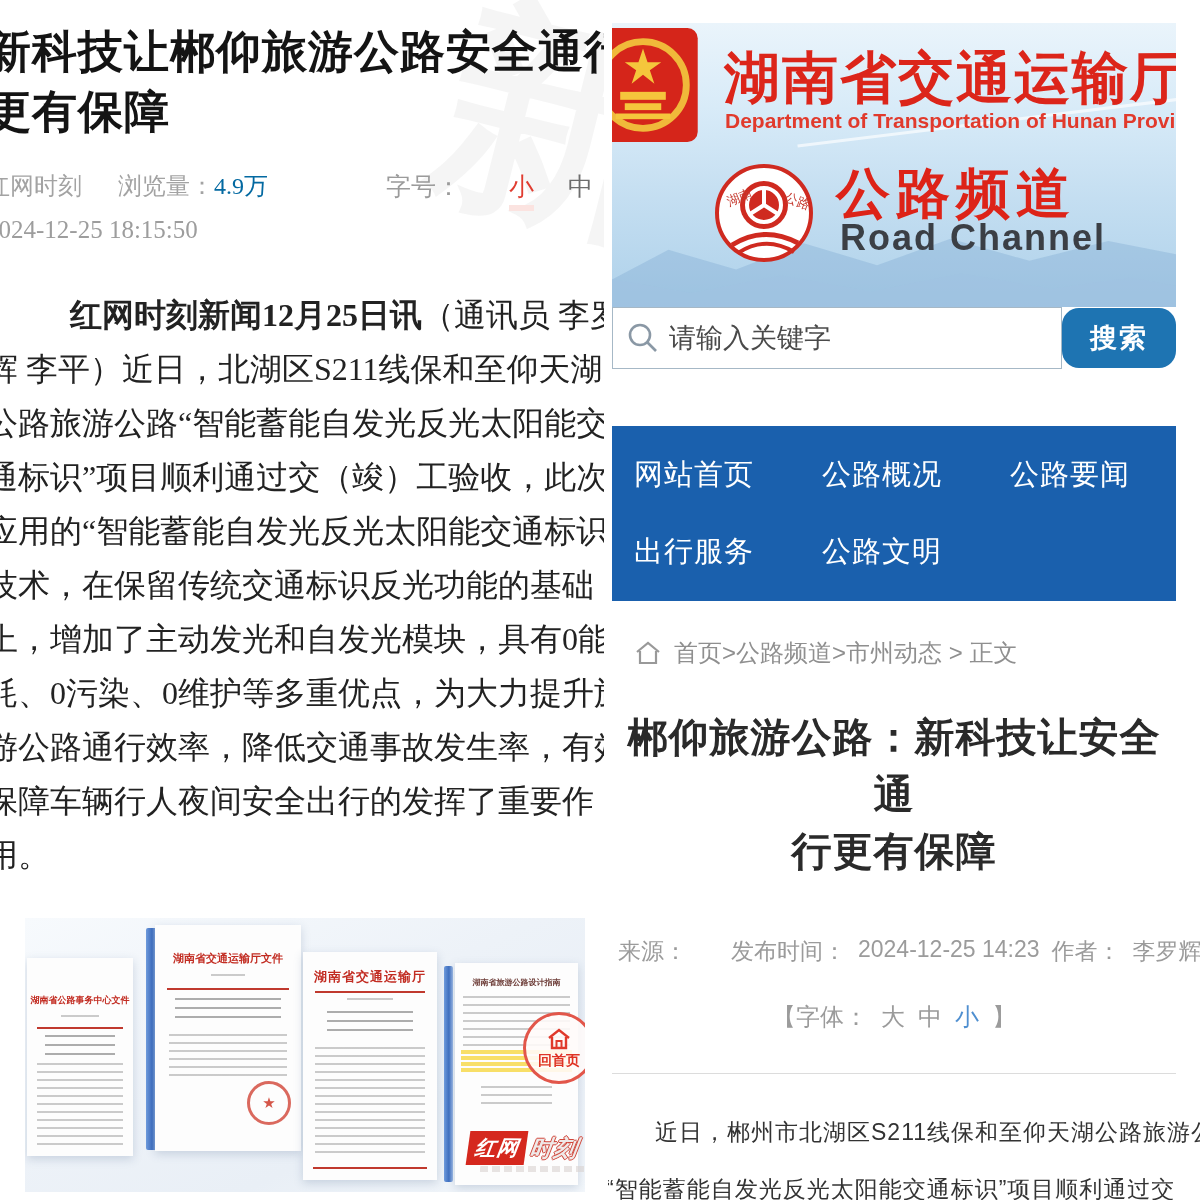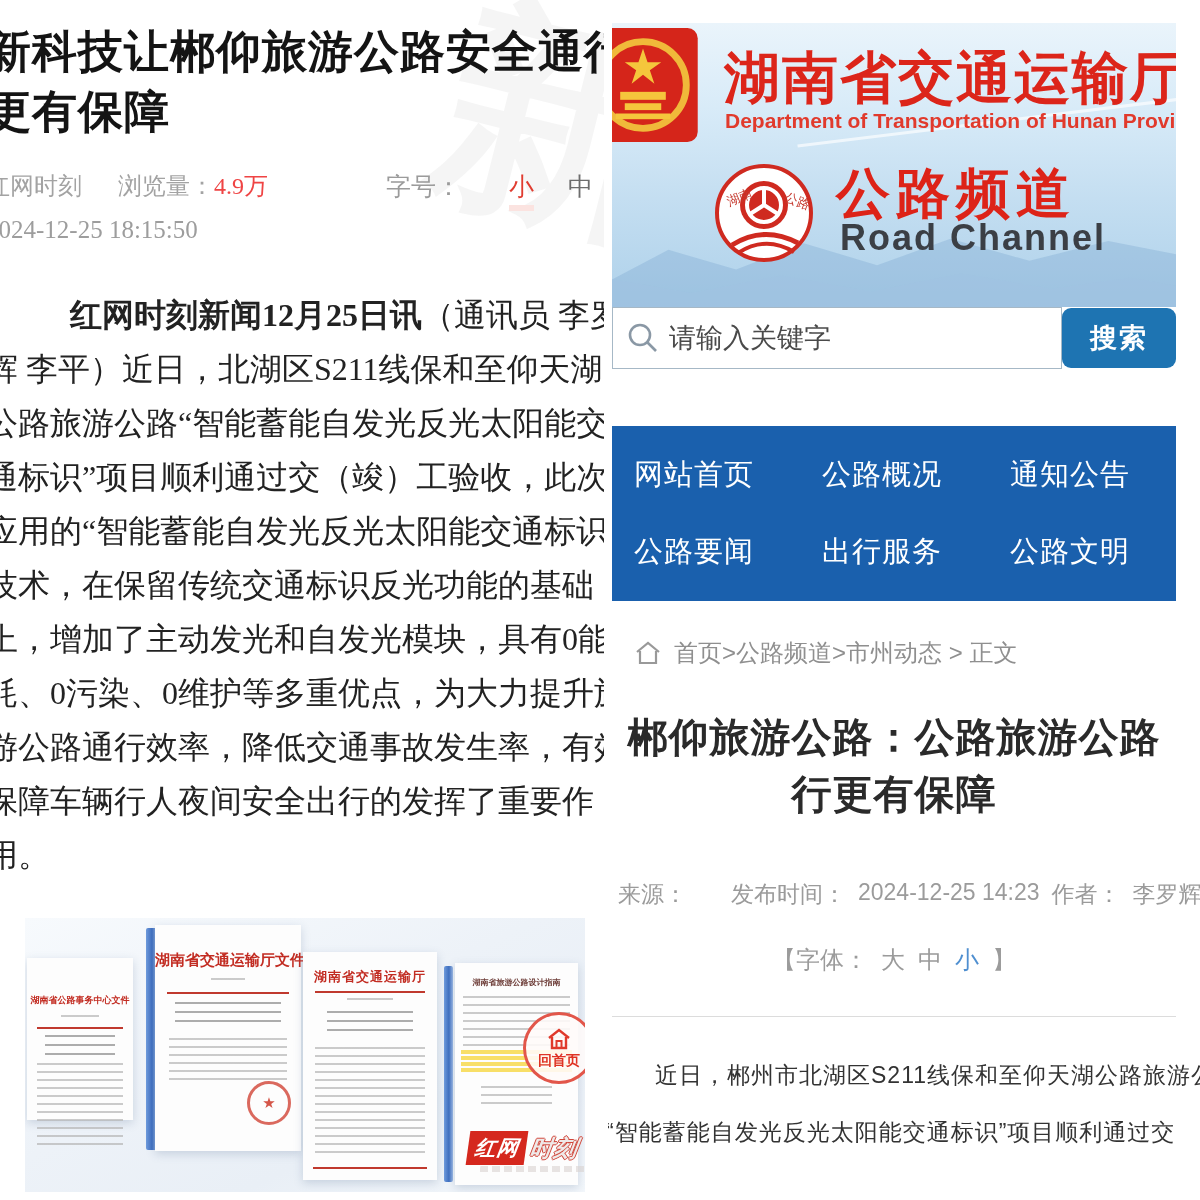--- a/index.html
+++ b/index.html
@@ -12,21 +12,21 @@
     background:#fff; overflow:hidden; }
   .lp-watermark { position:absolute; left:440px; top:-30px; font-size:230px;
     color:rgba(120,120,120,.07); transform:rotate(14deg); font-weight:bold;
     font-family:"Liberation Serif", serif; pointer-events:none; }
   .lp-text { position:absolute; left:-14px; top:0; width:680px; }
   .lp-title { margin-top:22px; font-size:45px; line-height:60px; font-weight:bold;
     color:#141414; white-space:nowrap; letter-spacing:1px; }
   .lp-meta { position:relative; margin-top:28px; height:32px;
     font-family:"Liberation Serif", serif; font-size:24px; color:#a3a3a3;
     white-space:nowrap; }
-  .lp-meta .views-num { color:#ef4444; }
+  .lp-meta .views-num { color:#0369a1; }
   .lp-fontsize { position:absolute; left:400px; top:0; display:flex; gap:34px;
     font-family:"Liberation Sans", sans-serif; color:#9b9b9b; font-size:25px;justify-content:center; }
   .fs-small { color:#e03c30; border-bottom:6px solid #fbe3e0; padding-bottom:2px; }
   .fs-mid { color:#6d6d6d; }
   .lp-date { margin-top:14px; font-family:"Liberation Serif", serif;
     font-size:25px; color:#9d9d9d; white-space:nowrap; }
   .lp-body { margin-top:44px; font-family:"Liberation Serif", serif;
     font-size:32px; color:#222; }
   .lp-body .bline { height:54px; line-height:54px; white-space:nowrap; }
   .bline.first { text-indent:84px; }
@@ -93,21 +93,21 @@
     color:#3b3f45; letter-spacing:2px; white-space:nowrap; }
 
   .search-row { display:flex; height:62px; }
   .search-input { flex:1; height:62px; border:1px solid #a6b8c6; background:#fff;
     font-size:27px; color:#444; padding-left:56px; outline:none;
     font-family:"Liberation Sans", sans-serif; }
   .search-input::placeholder { color:#4a4a4a; opacity:1; }
   .mag { position:absolute; left:14px; top:14px; }
   .search-wrap { position:relative; flex:1; display:flex; }
   .search-btn { width:114px; height:60px; margin-top:1px; background:#1e74b2;
-    border:none; border-radius:9px; color:#fff; font-size:27px; font-weight:bold;
+    border:none; border-radius:17px; color:#fff; font-size:27px; font-weight:bold;
     letter-spacing:2px; cursor:pointer; }
 
   .nav { margin-top:57px; height:175px; background:#1a60ad; display:grid;
     grid-template-columns:1fr 1fr 1fr; grid-template-rows:1fr 1fr;
     align-items:center; padding:10px 0; }
   .nav-item { color:#fff; font-size:29px; padding-left:22px; letter-spacing:1px;
     cursor:pointer; white-space:nowrap; }
 
   .breadcrumb { margin-top:36px; display:flex; align-items:center; gap:12px;
     padding-left:22px; color:#8f8f8f; font-size:24px; }
@@ -161,31 +161,31 @@
         <div class="bline">上，增加了主动发光和自发光模块，具有0能</div>
         <div class="bline">耗、0污染、0维护等多重优点，为大力提升旅</div>
         <div class="bline">游公路通行效率，降低交通事故发生率，有效</div>
         <div class="bline">保障车辆行人夜间安全出行的发挥了重要作</div>
         <div class="bline">用。</div>
       </div>
     </div>
 
     <div class="lp-figure">
 
-      <div class="doc" style="left:2px; top:40px; width:106px; height:162px;">
+      <div class="doc" style="left:2px; top:40px; width:106px; height:198px;">
         <div class="doc-title" style="font-size:9px; margin-top:36px;">湖南省公路事务中心文件</div>
         <div class="plines" style="height:6px; margin:8px 34px 0;"></div>
         <div class="red-rule" style="margin:6px 10px;"></div>
         <div class="plines dark" style="height:20px; margin:4px 18px 0;"></div>
         <div class="plines" style="height:88px; margin:8px 10px 0;"></div>
       </div>
 
       <div class="spine" style="left:121px; top:10px; height:222px;"></div>
       <div class="doc" style="left:130px; top:7px; width:146px; height:226px;">
-        <div class="doc-title" style="font-size:15px; margin-top:26px;">湖南省交通运输厅文件</div>
+        <div class="doc-title" style="font-size:11px; margin-top:26px;">湖南省交通运输厅文件</div>
         <div class="plines" style="height:6px; margin:8px 56px 0;"></div>
         <div class="red-rule" style="margin:8px 12px;"></div>
         <div class="plines dark" style="height:26px; margin:6px 20px 0;"></div>
         <div class="plines" style="height:42px; margin:10px 14px 0;"></div>
         <div class="seal" style="right:10px; bottom:26px;">
             <span>★</span>
           </div>
       </div>
 
       <div class="doc" style="left:278px; top:34px; width:134px; height:228px;">
@@ -267,36 +267,35 @@
             <line x1="21.5" y1="21.5" x2="30" y2="30" stroke="#8a98a5" stroke-width="2.6"></line>
           </svg>
           <input class="search-input" type="text" placeholder="请输入关键字" style="">
         </div>
         <button class="search-btn">搜索</button>
       </div>
 
       <div class="nav">
         <div class="nav-item">网站首页</div>
         <div class="nav-item">公路概况</div>
-        <div class="nav-item">通知公告</div>
         <div class="nav-item">公路要闻</div>
         <div class="nav-item">出行服务</div>
         <div class="nav-item">公路文明</div>
       </div>
 
       <div class="breadcrumb">
         <svg width="28" height="26" viewBox="0 0 28 26">
           <path d="M3 12 L14 3 L25 12" fill="none" stroke="#999" stroke-width="2.2"></path>
           <path d="M6 11 V23 H22 V11" fill="none" stroke="#999" stroke-width="2.2"></path>
         </svg>
         <span>首页&gt;公路频道&gt;市州动态 &gt; 正文</span>
       </div>
 
       <div class="rp-title">
-        <div>郴仰旅游公路：公路旅游公路</div>
+        <div>郴仰旅游公路：新科技让安全通</div>
         <div>行更有保障</div>
       </div>
 
       <div class="rp-meta">
         <span>来源：</span>
         <span style="margin-left:32px">发布时间：</span>
         <span>2024-12-25 14:23</span>
         <span>作者：</span>
         <span>李罗辉、李平</span>
       </div>

